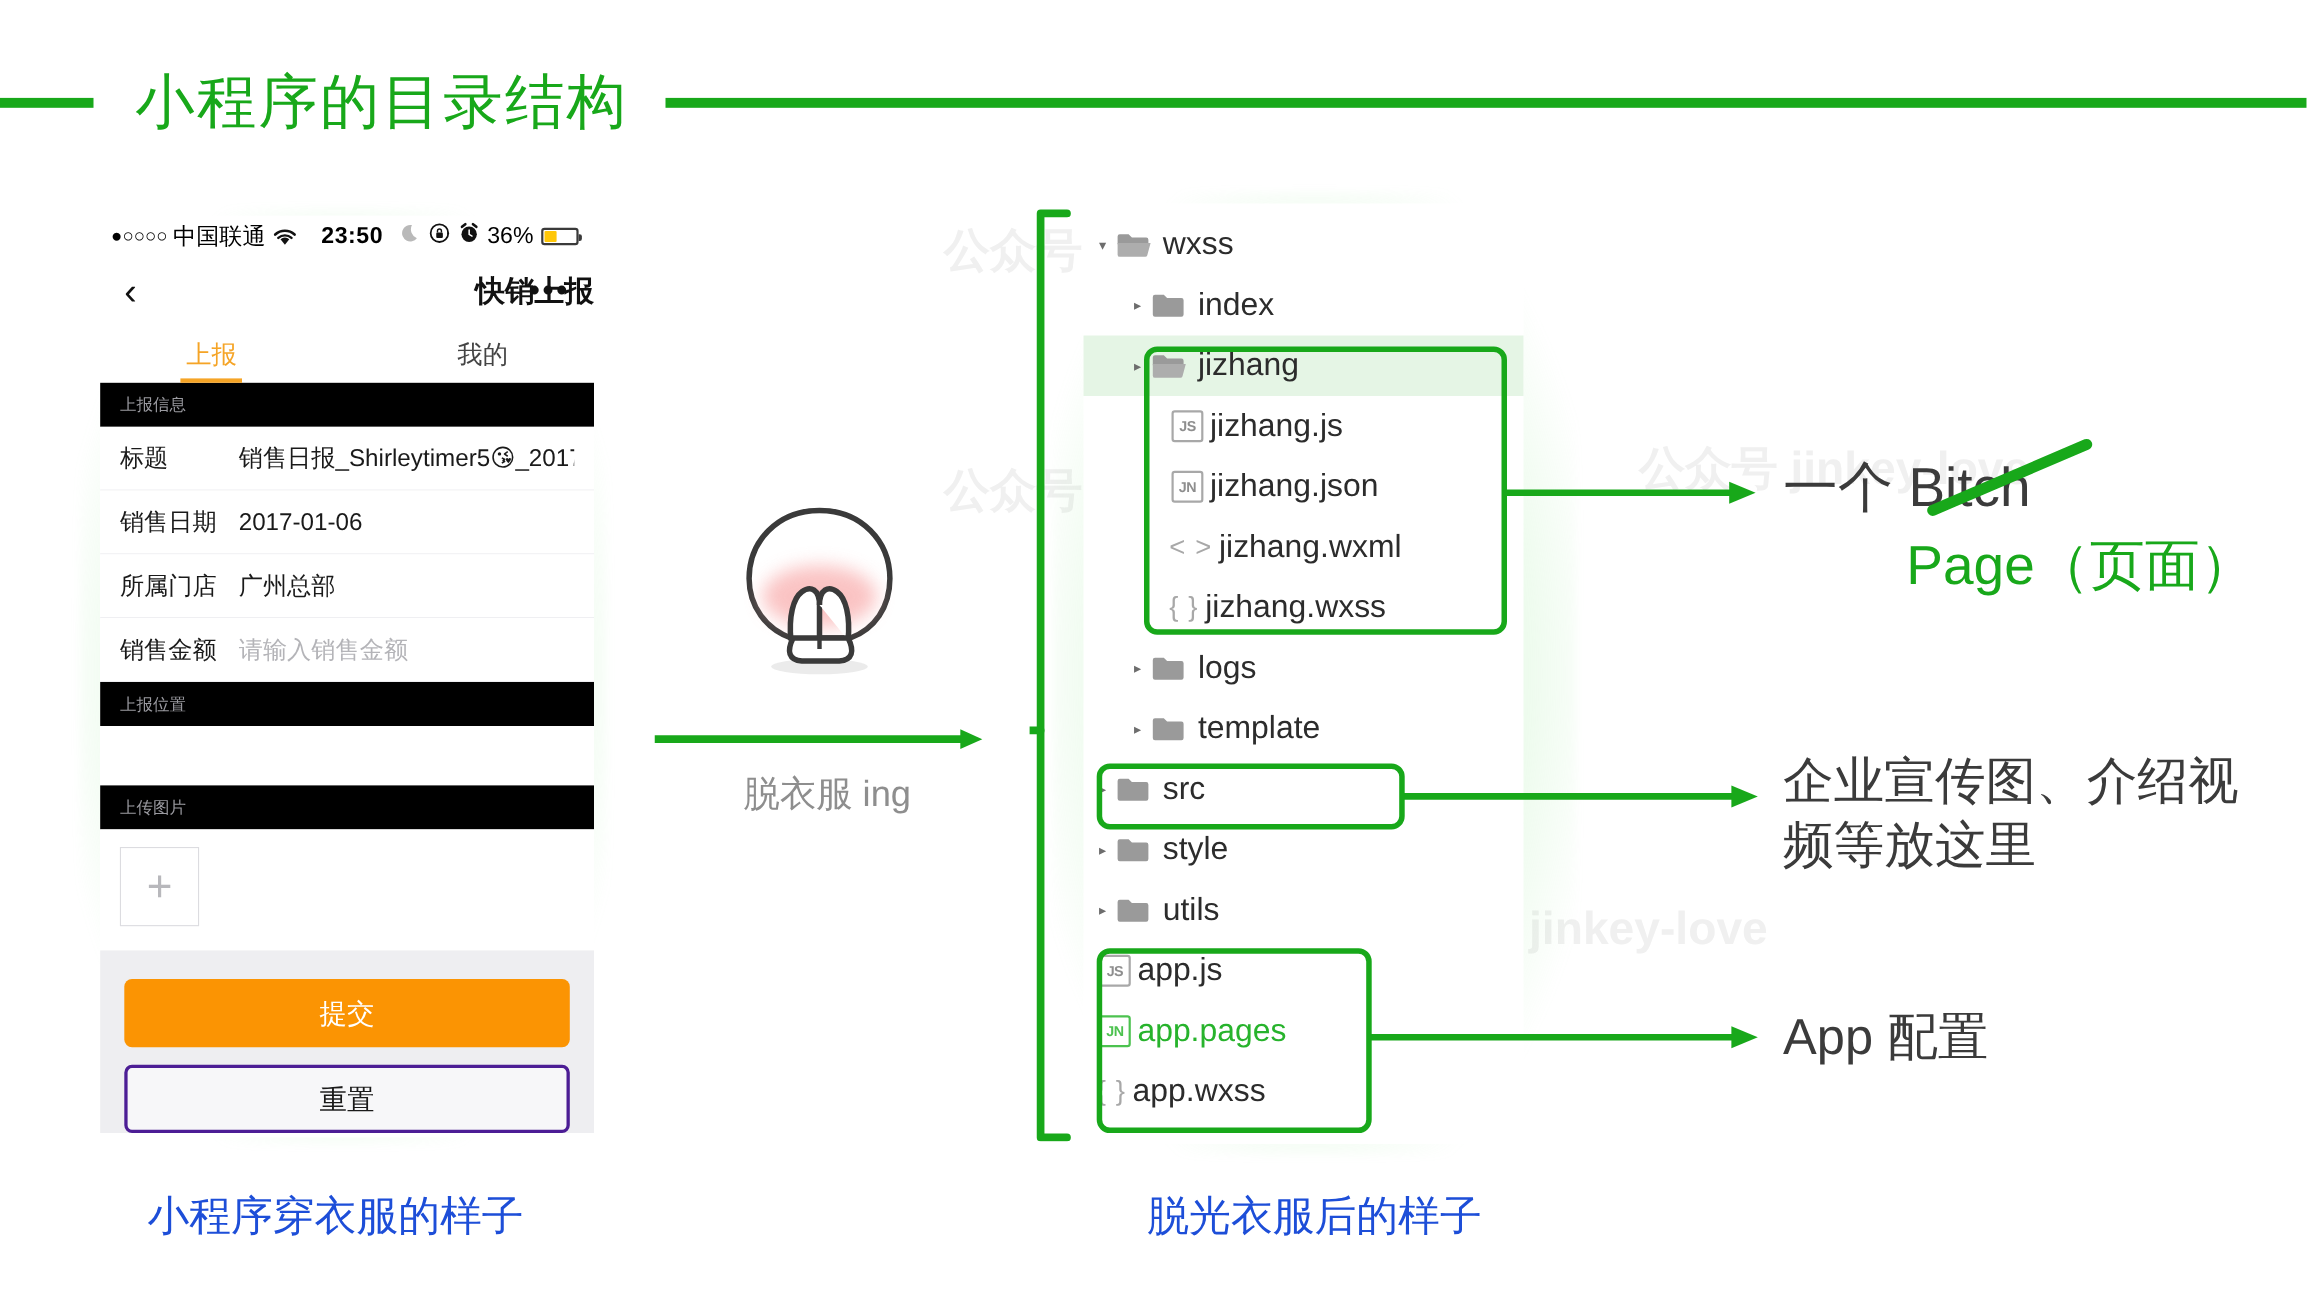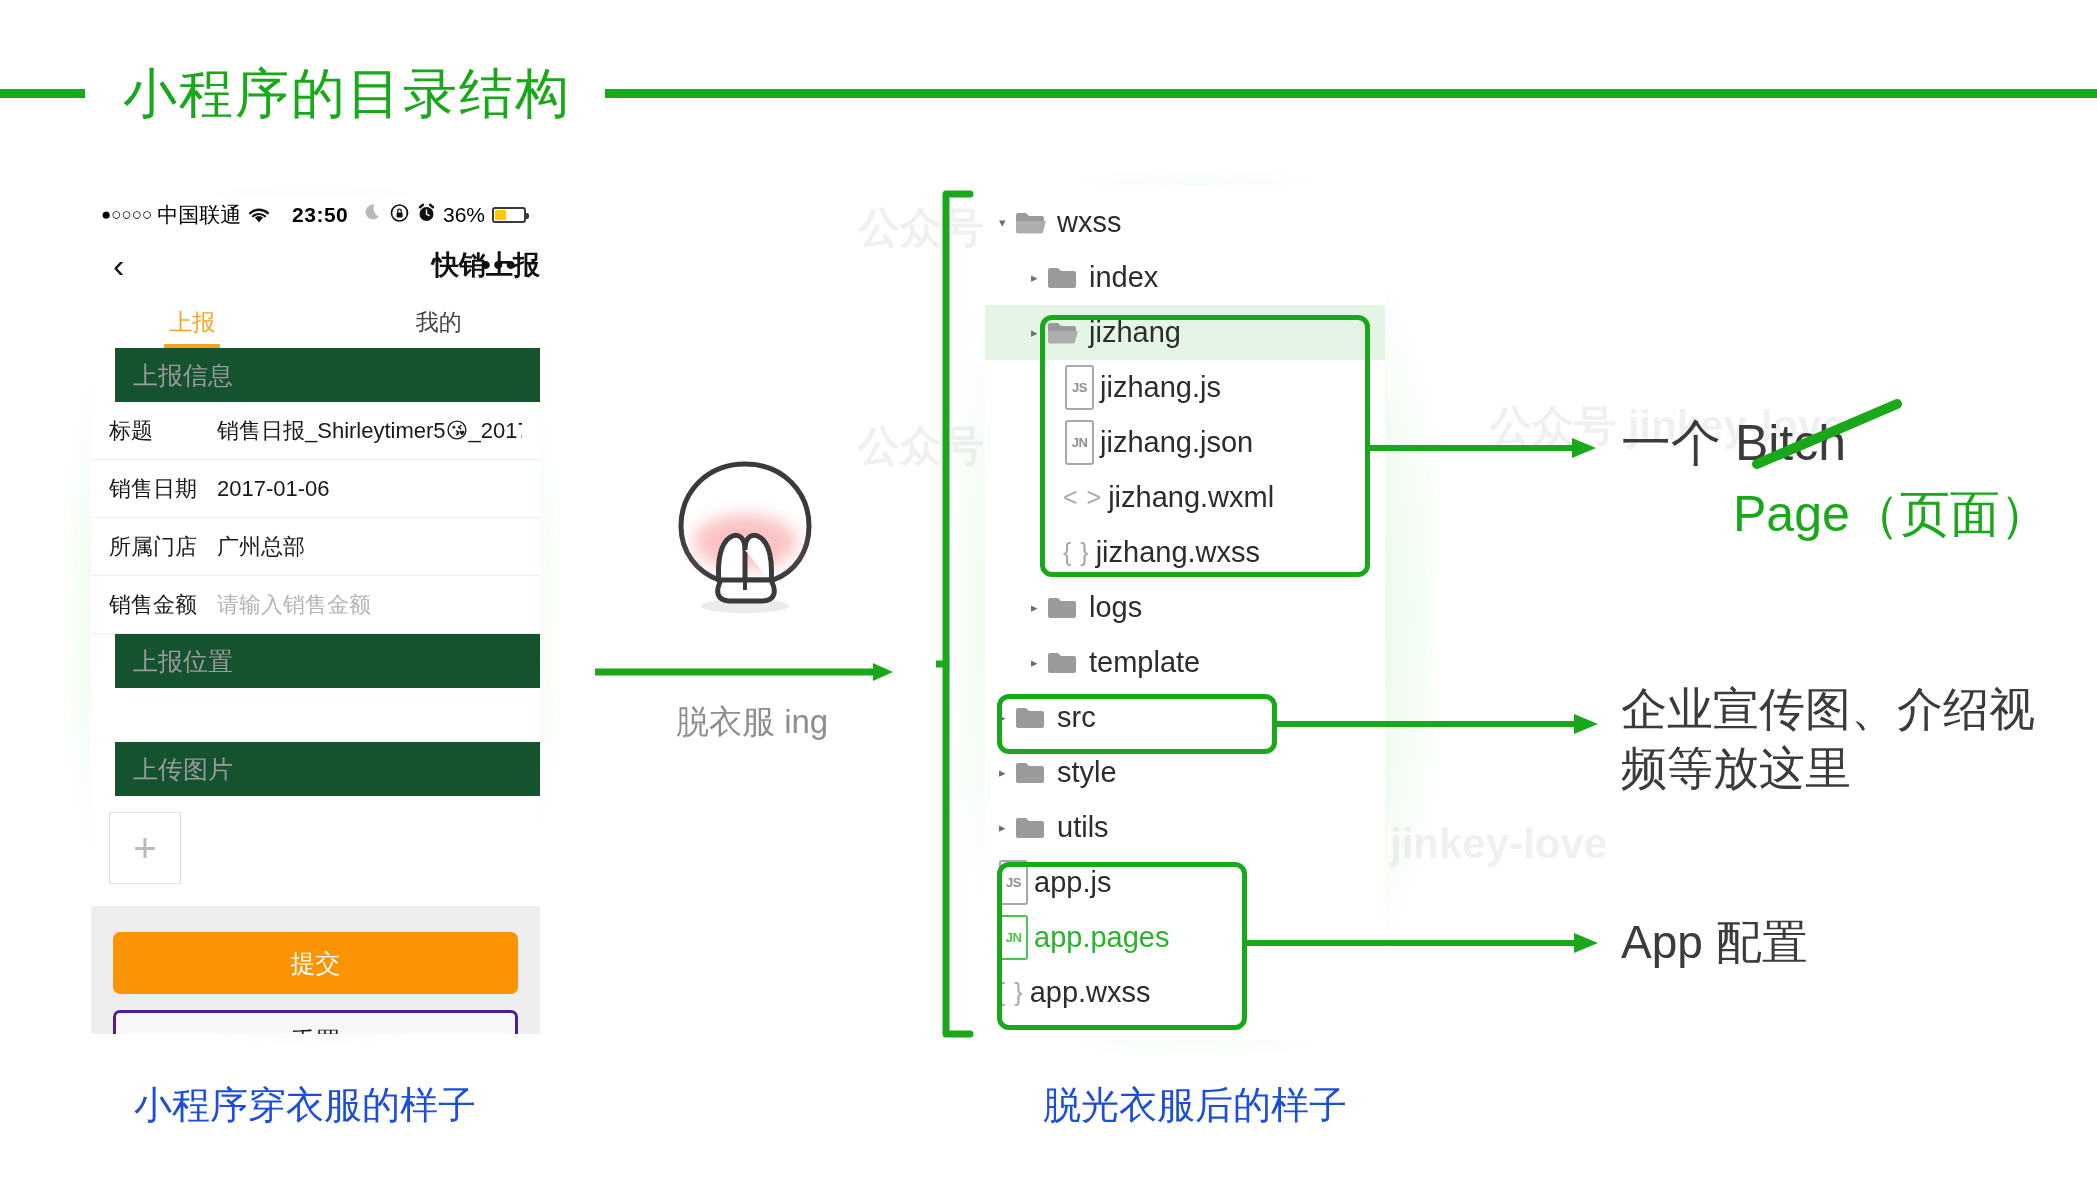--- a/index.html
+++ b/index.html
@@ -102,23 +102,22 @@
     flex: 1; display: flex; align-items: center; justify-content: center;
     font-size: 23px; color: #444; position: relative;
   }
   .tab.active { color: #f5a426; }
   .tab.active::after {
     content: ""; position: absolute; bottom: 0; left: 50%; transform: translateX(-50%);
     width: 56px; height: 4px; background: #f5a426;
   }
 
   .sect-hd {
-    background: #14532d; color: #9a9aa0; font-size: 25px;
+    background: #000000; color: #9a9aa0; font-size: 15px;
     padding: 11px 18px 10px 18px;
-    margin-left: 24px;
   }
   .form-row {
     display: flex; align-items: center; background: #fff;
     padding: 0 18px; height: 58px;
     border-bottom: 1px solid #eeeef1;
   }
   .form-row:last-child { border-bottom: none; }
   .f-label { width: 108px; font-size: 22px; color: #1a1a1a; flex: none; }
   .f-value { font-size: 22px; color: #1a1a1a; white-space: nowrap; overflow: hidden; }
   .f-value.ph { color: #b4b4b8; }
@@ -168,21 +167,21 @@
   .node {
     display: flex; align-items: center; height: 55px;
     font-size: 29px; color: #2c2c2c; white-space: nowrap;
   }
   .node.sel { background: #e5f5e5; }
   .tw { width: 16px; flex: none; color: #6d6d6d; font-size: 13px; line-height: 1; }
   .ico { width: 36px; flex: none; display: inline-flex; align-items: center; }
   .fname { margin-left: 6px; }
   .fname.green { color: #27b32c; }
   .ftag {
-    width: 29px; height: 45px; border: 2px solid #a8a8a8; border-radius: 3px;
+    width: 29px; height: 29px; border: 2px solid #a8a8a8; border-radius: 3px;
     display: inline-flex; align-items: center; justify-content: center;
     font-size: 13px; color: #8e8e8e; font-weight: bold; letter-spacing: -.5px;
   }
   .ftag.g { border-color: #4cc24f; color: #4cc24f; }
   .brk { color: #a8a8a8; font-size: 25px; font-weight: 300; letter-spacing: 1px; }
 
   
   .hlbox {
     position: absolute; border: 5px solid #18a81a; border-radius: 12px;
     z-index: 4; pointer-events: none;

